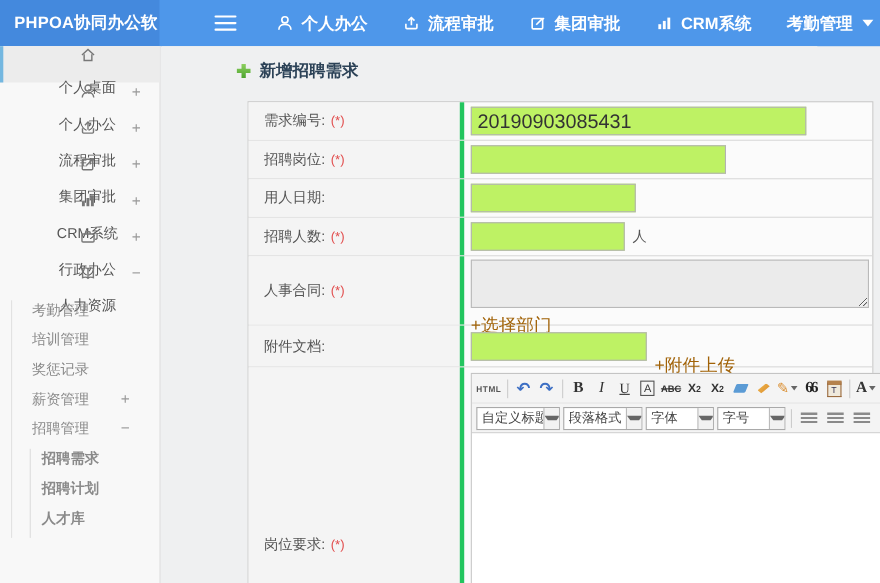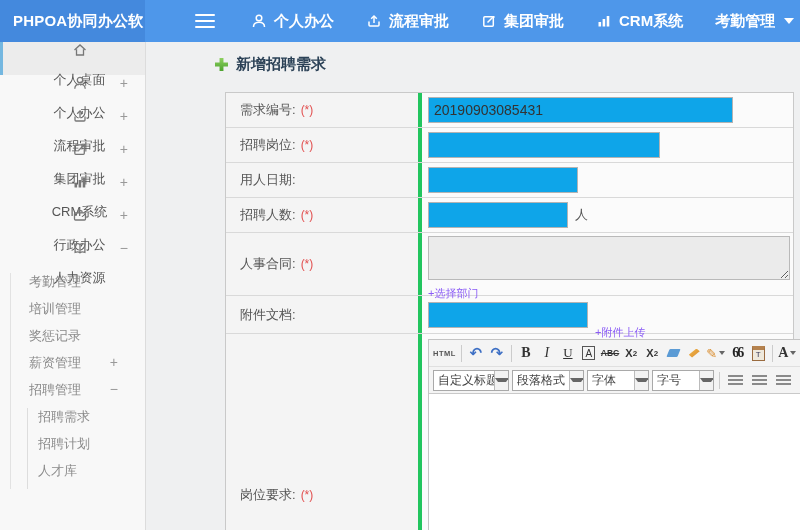--- a/index.html
+++ b/index.html
@@ -26,43 +26,43 @@
   .side-item { position:relative; height:33px; display:flex; align-items:center;
     padding-left:14px; gap:10px; font-size:13px; color:#555; cursor:pointer;flex-direction:column; }
   .side-item svg { flex:none; color:#777; }
   .side-item .expand { position:absolute; right:17px; color:#999; font-size:14px; }
   .side-item.active { background:#ececec; border-left:3px solid #74b7e0; padding-left:11px; }
   .submenu { margin-left:10px; border-left:1px solid #e2e2e2; }
   .sub-item { position:relative; height:27px; display:flex; 
     padding-left:18px; font-size:13px; color:#8a8a8a; cursor:pointer; }
   .sub-item .expand { position:absolute; right:27px; color:#999; font-size:14px; }
   .subsub { margin-left:16px; border-left:1px solid #ddd; }
-  .subsub .sub-item { padding-left:10px; }
+  .subsub .sub-item { padding-left:10px;font-weight:bold; }
 
   
   .main { position:absolute; top:42px; left:147px; width:596px; height:488px;
     background:#eff0f1; }
   .title-row { display:flex; align-items:center; gap:8px; margin:13px 0 0 68px; }
   .plus-icon { width:13px; height:13px; background:linear-gradient(#8ed060,#4ca32e);
     clip-path:polygon(35% 0,65% 0,65% 35%,100% 35%,100% 65%,65% 65%,65% 100%,35% 100%,35% 65%,0 65%,0 35%,35% 35%); }
   .page-title { font-size:15px; font-weight:bold; color:#2c4257; }
 
   
   .ftable { position:absolute; left:78px; top:50px; width:569px;
     border:1px solid #c9c9c9; background:#fbfbfb; }
   .frow { display:flex; border-bottom:1px solid #d9d9d9; }
   .fl { width:196px; flex:none; background:#f4f4f4; border-right:4px solid #22c55e;
     display:flex; align-items:center; padding-left:14px; font-size:13px; color:#555; gap:5px; }
   .fv { flex:1; display:flex; align-items:center; padding-left:6px; font-size:13px; color:#555; }
   .req { color:#e25050; font-size:12px; }
-  .txt { height:26px; border:1px solid #b3b3b3; background:#0ea5e9; padding:0 5px;
-    font-size:14px; color:#333; font-family:inherit; }
+  .txt { height:26px; border:1px solid #b3b3b3; background:#bef264; padding:0 5px;
+    font-size:18px; color:#333; font-family:inherit; }
   .w305{width:305px} .w232{width:232px} .w150{width:150px} .w140{width:140px} .w160{width:160px}
   .suffix { margin-left:7px; color:#555; font-size:13px; }
-  .link { color:#8b5cf6; font-size:11px; text-decoration:none; cursor:pointer; }
+  .link { color:#a16207; font-size:16px; text-decoration:none; cursor:pointer; }
   .dept-area { display:block; padding-top:3px; }
   .dept-area textarea { width:362px; height:44px; background:#ebebeb; border:1px solid #b9b9b9;
     resize:both; font-family:inherit; }
   .dept-area .link { display:inline-block; margin-top:3px; }
   .att .link { margin-left:7px;margin-top:36px; }
 
   
   .frow.editor-row { height:322px; border-bottom:none; }
   .editor-row .fv { align-items:flex-start; padding-top:5px; }
   .editor { width:380px; border:1px solid #c4c4c4; background:#fff; }

